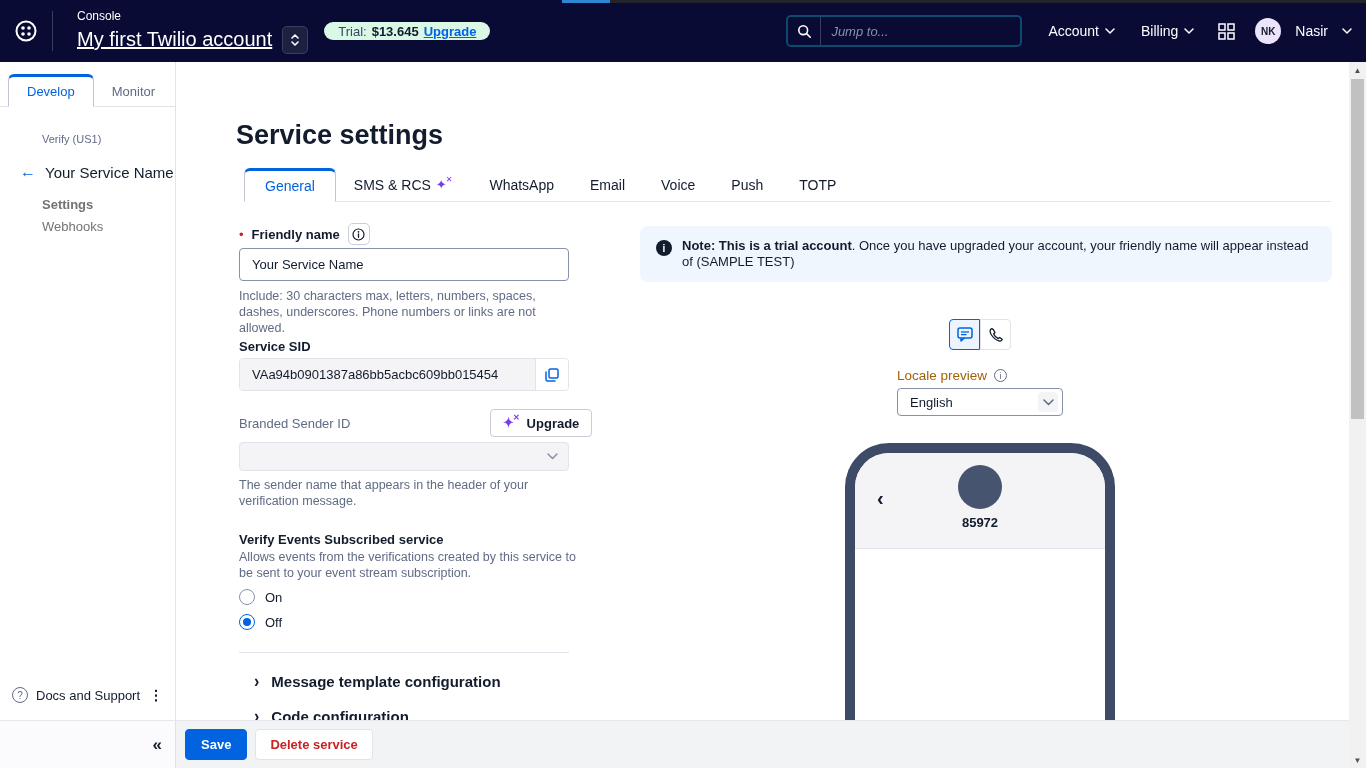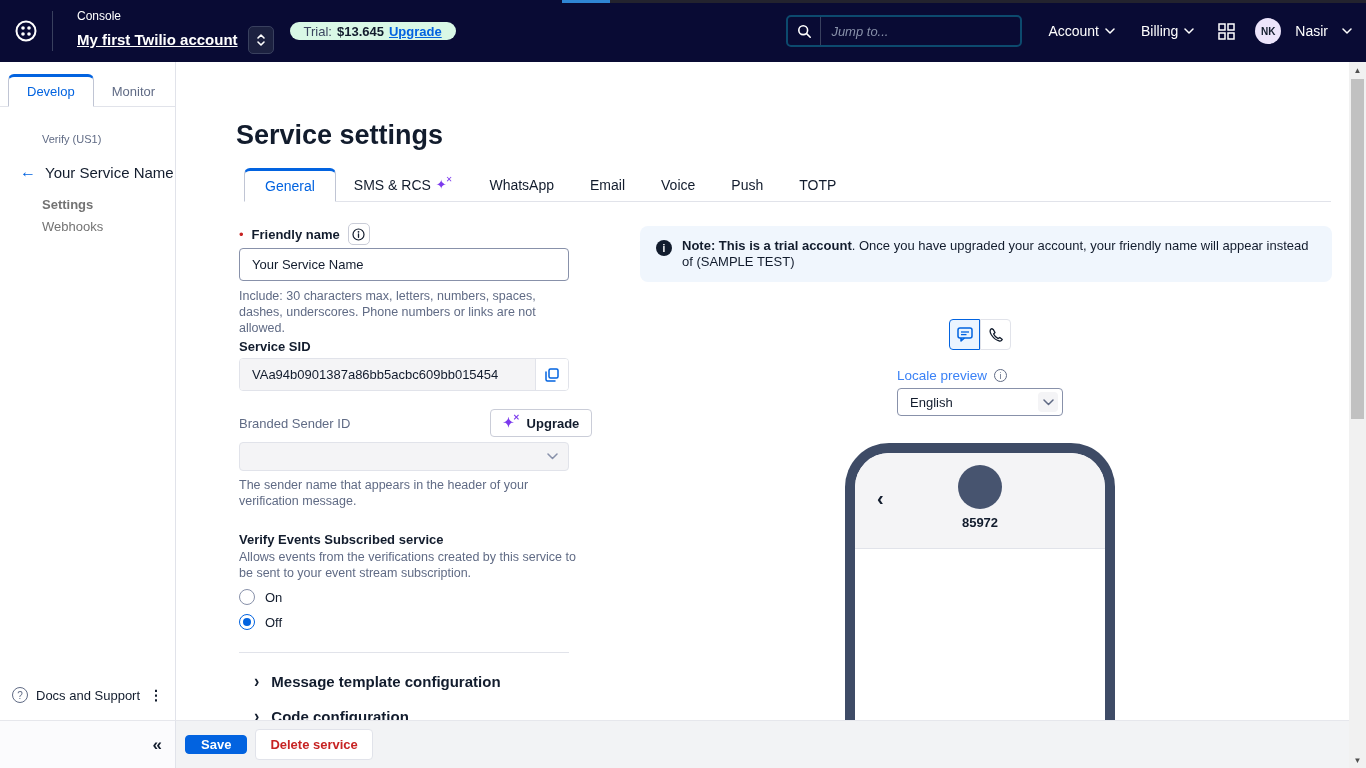--- a/index.html
+++ b/index.html
@@ -11,21 +11,21 @@
   .strip-blue { position:absolute; top:0; left:562px; width:48px; height:3px; background:#2f86d4; z-index:40; }
   .strip-dark { position:absolute; top:0; left:610px; right:0; height:3px; background:#23232e; z-index:40; }
 
   
   .navbar { position:absolute; top:0; left:0; width:1366px; height:62px; background:#090b34; display:flex; align-items:center; z-index:30; }
   .nav-logo { width:52px; height:62px; display:flex; align-items:center; justify-content:center; cursor:pointer; }
   .nav-divider { width:1px; height:40px; background:#39405e; }
   .nav-account { margin-left:24px; display:flex; flex-direction:column; justify-content:center; }
   .console-label { font-size:12px; color:#fff; margin-bottom:3px; }
   .account-row { display:flex; align-items:center; gap:10px; }
-  .account-link { font-size:15px; font-weight:bold; color:#fff; text-decoration:underline; cursor:pointer; }
+  .account-link { font-size:20px; font-weight:normal; color:#fff; text-decoration:underline; cursor:pointer; }
   .account-switch { width:26px; height:28px; background:#1c2140; border:1px solid #39405e; border-radius:5px; display:flex; flex-direction:column; align-items:center; justify-content:center; cursor:pointer; }
   .trial-pill { margin-left:16px; height:18px; background:#d9f8e6; border-radius:13px; display:flex; align-items:center; padding:0 14px; gap:5px; font-size:13px; }
   .trial-label { color:#3b4660; }
   .trial-amount { font-weight:bold; color:#121c2d; }
   .trial-upgrade { color:#0263e0; text-decoration:underline; font-weight:bold; cursor:pointer; }
   .nav-right { margin-left:auto; display:flex; align-items:center; padding-right:14px; }
   .search-box { width:236px; height:32px; border:2px solid #0c4a6e; border-radius:5px; display:flex; align-items:center; overflow:hidden; }
   .search-icon-seg { width:33px; height:100%; border-right:1px solid #39405e; display:flex; align-items:center; justify-content:center; cursor:pointer; }
   .search-input { flex:1; background:transparent; border:none; outline:none; color:#e6e9f0; font-size:13px; font-style:italic; padding:0 10px; font-family:"Liberation Sans", sans-serif; }
   .search-input::placeholder { color:#8891aa; }
@@ -87,40 +87,40 @@
   .note-box { position:absolute; left:464px; top:164px; width:692px; min-height:55px; background:#f0f6fd; border-radius:8px; display:flex; padding:12px 16px; gap:10px; }
   .note-icon { flex:0 0 16px; width:16px; height:16px; border-radius:50%; background:#121c2d; color:#fff; font-size:10px; font-weight:bold; display:flex; align-items:center; justify-content:center; margin-top:2px; }
   .note-text { font-size:13px; color:#121c2d; line-height:16px; }
   .note-text b { font-weight:bold; }
   .toggle-group { position:absolute; left:773px; top:257px; display:flex; }
   .toggle-btn { width:31px; height:31px; border:1px solid #e1e3ea; background:#fff; display:flex; align-items:center; justify-content:center; cursor:pointer; }
   .toggle-btn.left { border-radius:4px 0 0 4px; }
   .toggle-btn.right { border-radius:0 4px 4px 0; }
   .toggle-btn.active { border:1px solid #0263e0; background:#ebf4ff; z-index:2; }
   .locale-label-row { position:absolute; left:721px; top:306px; display:flex; align-items:center; gap:7px; }
-  .locale-label { font-size:13.5px; color:#3b82f6; }
+  .locale-label { font-size:13.5px; color:#a16207; }
   .locale-info { width:13px; height:13px; border:1px solid #606b85; border-radius:50%; color:#606b85; font-size:9px; display:flex; align-items:center; justify-content:center; }
   .locale-select { position:absolute; left:721px; top:326px; width:166px; height:28px; border:1px solid #8891aa; border-radius:4px; background:#fff; display:flex; align-items:center; justify-content:space-between; padding:0 4px 0 12px; cursor:pointer; }
   .locale-value { font-size:13px; color:#121c2d; }
   .select-chev { width:20px; height:20px; background:#f4f4f6; border-radius:4px; display:flex; align-items:center; justify-content:center; }
 
   
   .phone { position:absolute; left:669px; top:381px; width:270px; height:420px; border:10px solid #3e4b66; border-radius:44px 44px 0 0; border-bottom:none; background:#fff; overflow:hidden; z-index:1; }
   .phone-header { height:96px; background:#f4f4f6; border-bottom:1px solid #e1e3ea; position:relative; }
   .phone-back { position:absolute; left:22px; top:34px; font-size:20px; font-weight:bold; color:#121c2d; cursor:pointer; }
   .phone-avatar { position:absolute; left:50%; top:12px; transform:translateX(-50%); width:44px; height:44px; border-radius:50%; background:#47546f; }
   .phone-sender { position:absolute; left:0; top:62px; width:100%; text-align:center; font-size:13px; font-weight:bold; color:#121c2d; }
   .phone-bubble { margin:19px 7px 0 7px; background:#e3e5ec; border-radius:8px; padding:9px 12px; font-size:13px; color:#121c2d; line-height:20px; }
 
   
   .footerbar { position:absolute; top:720px; left:0; width:1349px; height:48px; display:flex; z-index:5; }
   .footer-left { width:176px; height:100%; background:#fbfbfd; border-top:1px solid #e6e7ec; border-right:1px solid #e1e3ea; display:flex; align-items:center; justify-content:flex-end; padding-right:13px; }
   .collapse-glyph { font-size:17px; font-weight:bold; color:#121c2d; cursor:pointer; }
   .footer-main { flex:1; background:#f2f3f5; border-top:1px solid #e6e7ec; display:flex; align-items:center; gap:8px; padding-left:9px; }
-  .btn-save { height:19px; padding:0 15px; background:#0263e0; border:1px solid #0263e0; border-radius:4px; color:#fff; font-size:13px; font-weight:bold; cursor:pointer; font-family:"Liberation Sans", sans-serif; }
+  .btn-save { height:31px; padding:0 15px; background:#0263e0; border:1px solid #0263e0; border-radius:4px; color:#fff; font-size:13px; font-weight:bold; cursor:pointer; font-family:"Liberation Sans", sans-serif; }
   .btn-delete { height:31px; padding:0 14px; background:#fff; border:1px solid #e1e3ea; border-radius:4px; color:#c72323; font-size:13px; font-weight:bold; cursor:pointer; font-family:"Liberation Sans", sans-serif; }
 
   
   .scrollbar { position:absolute; top:62px; right:0; width:17px; height:706px; background:#f1f1f1; z-index:20; }
   .scroll-arrow { width:17px; height:16px; display:flex; align-items:center; justify-content:center; font-size:8px; color:#505050; cursor:pointer; }
   .scroll-arrow.down { position:absolute; bottom:0; }
   .scroll-thumb { position:absolute; top:17px; left:2px; width:13px; height:340px; background:#c1c1c1; border-radius:0; cursor:grab; }
 </style>
 </head>
 <body>

